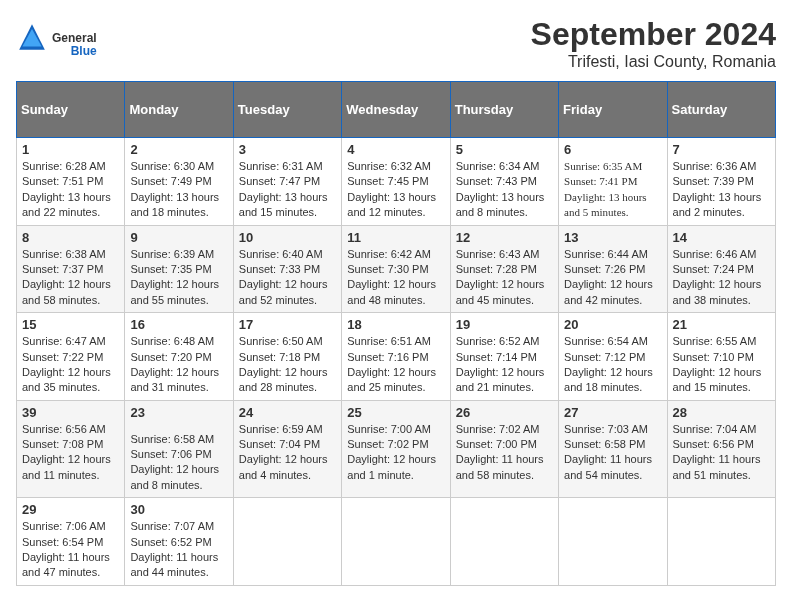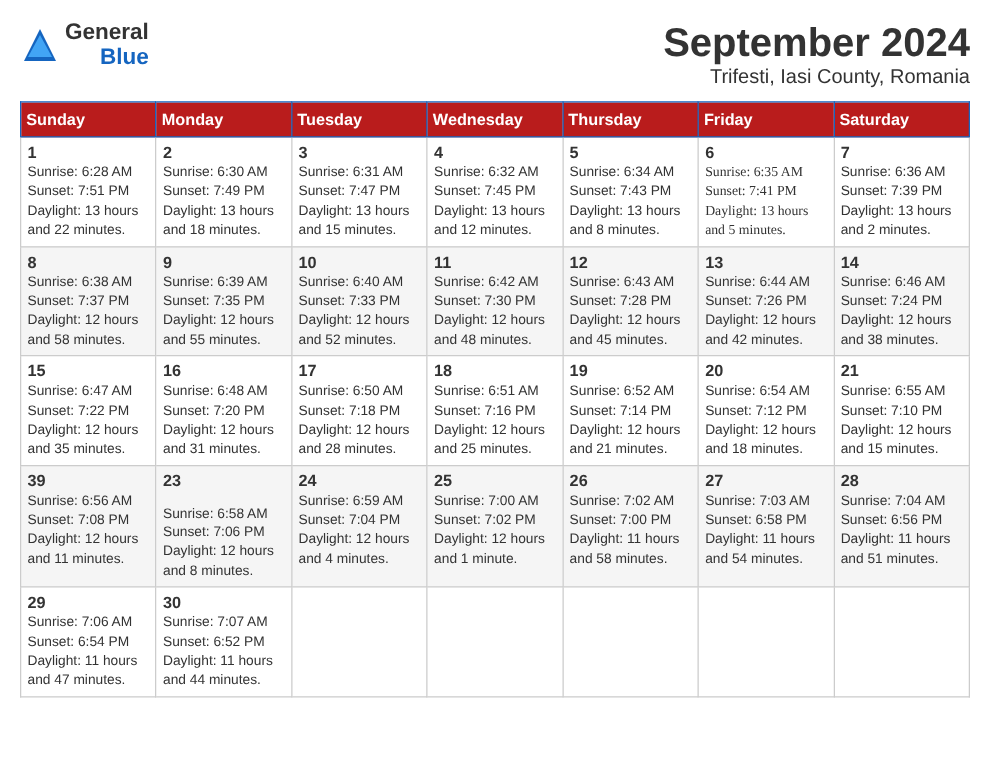--- a/index.html
+++ b/index.html
@@ -15,23 +15,24 @@
       justify-content: space-between;
       align-items: flex-start;
       margin-bottom: 10px;
     }
     .logo {
       display: flex;
       align-items: center;
       gap: 4px;
     }
     .logo-text {
-      font-size: 18px;
+      font-size: 12px;
       font-weight: bold;
       line-height: 1.1;
+      margin-top: 16px;
     }
     .logo-text .general { display: block; color: #333; }
     .logo-text .blue { display: block; color: #1565c0; text-align: right; }
     .logo-icon {
       width: 32px;
       height: 32px;
     }
     .title-block {
       text-align: right;
     }
@@ -44,23 +45,23 @@
       font-size: 16px;
       font-weight: normal;
       color: #333;
     }
     .calendar {
       width: 100%;
       border-collapse: collapse;
       font-size: 11px;
     }
     .calendar th {
-      background-color: #b91c1c;
+      background-color: #737373;
       color: #fff;
-      padding: 6px 4px;
+      padding: 20px 4px;
       text-align: left;
       font-size: 13px;
       font-weight: bold;
       border: 1px solid #1565c0;
     }
     .calendar td {
       vertical-align: top;
       padding: 4px 5px;
       border: 1px solid #ccc;
       min-height: 80px;

